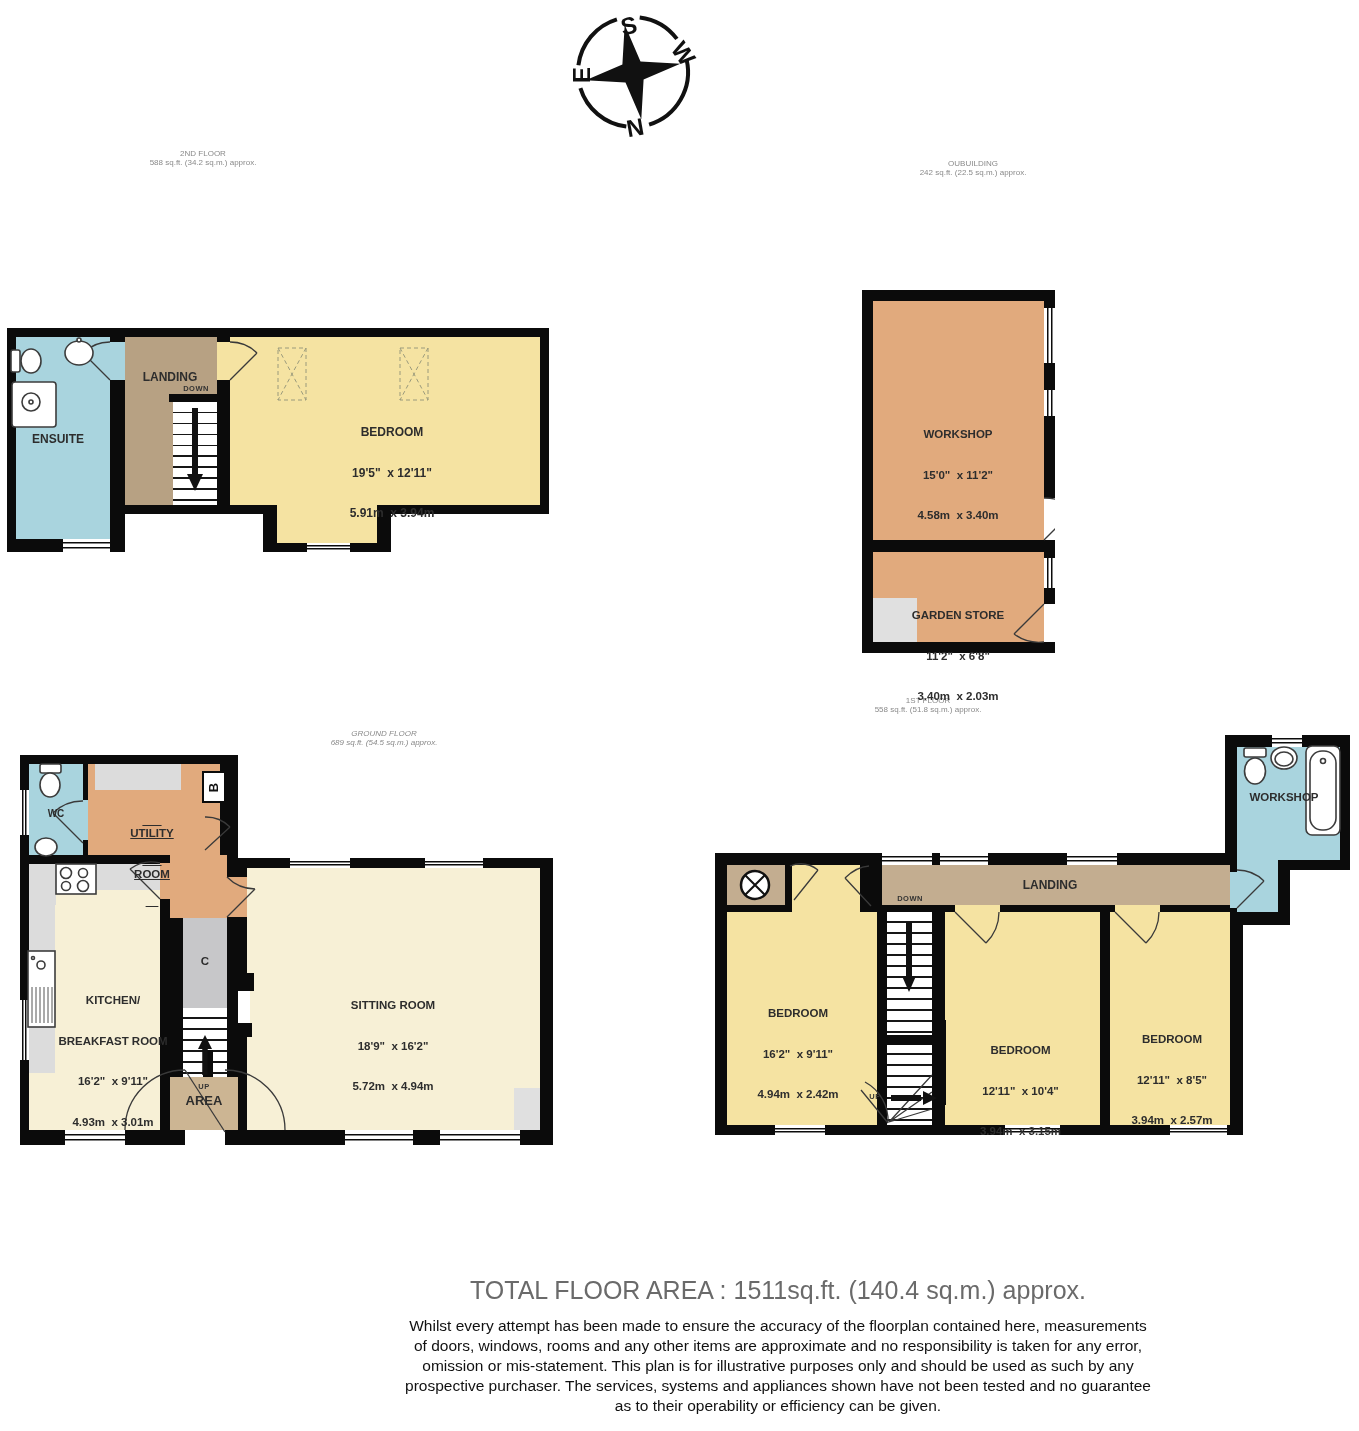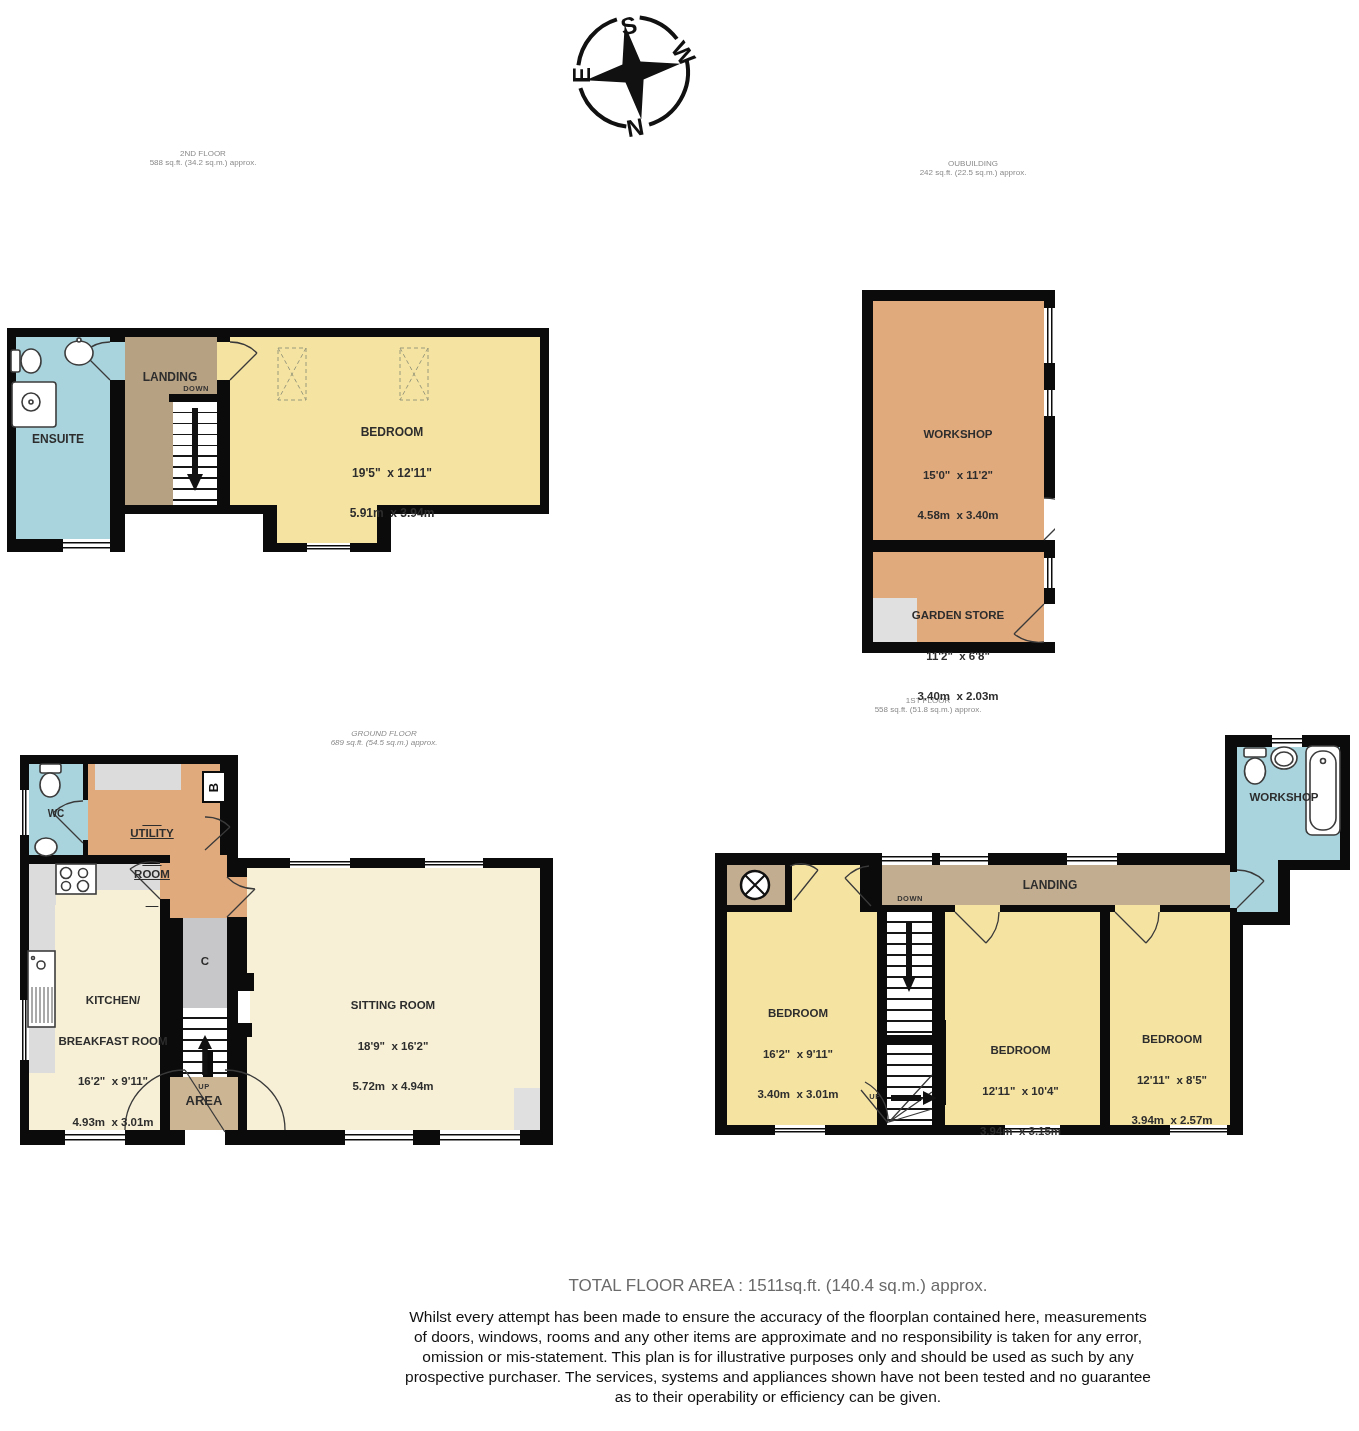--- a/index.html
+++ b/index.html
@@ -30,21 +30,21 @@
   .rlabel{position:absolute;text-align:center;font-weight:700;color:#2d2d2d;
           font-size:11.5px;line-height:13.5px;white-space:pre;}
   .rlabel div{white-space:pre;}
   .tiny{position:absolute;text-align:center;font-weight:600;color:#333;
         font-size:7.5px;letter-spacing:.5px;white-space:pre;}
   .ftitle{position:absolute;text-align:center;color:#8a8a8a;font-size:8px;line-height:9px;}
   .boilerbox{position:absolute;background:#fff;border:2px solid #0b0b0b;
              display:flex;align-items:center;justify-content:center;}
   .boilerbox span{display:block;transform:rotate(-90deg);font-weight:700;font-size:13px;color:#111;}
   .footer{position:absolute;left:348px;top:1276px;width:860px;text-align:center;color:#111;}
-  .footer .total{font-size:17px;color:#6a6a6a;margin-bottom:11px;}
+  .footer .total{font-size:25px;color:#6a6a6a;margin-bottom:11px;}
   .footer .disc{font-size:15.5px;line-height:20px;}
   .footer .credit{font-size:15.5px;line-height:20px;margin-top:0;}
   svg{display:block;}
 </style>
 </head>
 <body>
 
 <div class="page">
 
   <svg class="abs" style="left:568px;top:4px;" width="132" height="136" viewBox="0 0 132 136">
@@ -302,21 +302,21 @@
         <polygon points="208,361 208,375 222,368" fill="#111"></polygon>
       </g>
     </svg>
     <div class="rlabel" style="left:513px;top:61px;width:112px;">WORKSHOP</div>
     <div class="rlabel" style="left:240px;top:149px;width:190px;font-size:12px;">LANDING</div>
     <div class="tiny" style="left:170px;top:164px;width:50px;">DOWN</div>
     <div class="tiny" style="left:146px;top:362px;width:28px;">UP</div>
     <div class="rlabel" style="left:8px;top:250px;width:150px;">
       <div>BEDROOM</div>
       <div>16'2"  x 9'11"</div>
-      <div>3.40m  x 3.01m</div>
+      <div>4.94m  x 2.42m</div>
     </div>
     <div class="rlabel" style="left:228px;top:287px;width:155px;">
       <div>BEDROOM</div>
       <div>12'11"  x 10'4"</div>
       <div>3.94m  x 3.15m</div>
     </div>
     <div class="rlabel" style="left:382px;top:276px;width:150px;">
       <div>BEDROOM</div>
       <div>12'11"  x 8'5"</div>
       <div>3.94m  x 2.57m</div>

